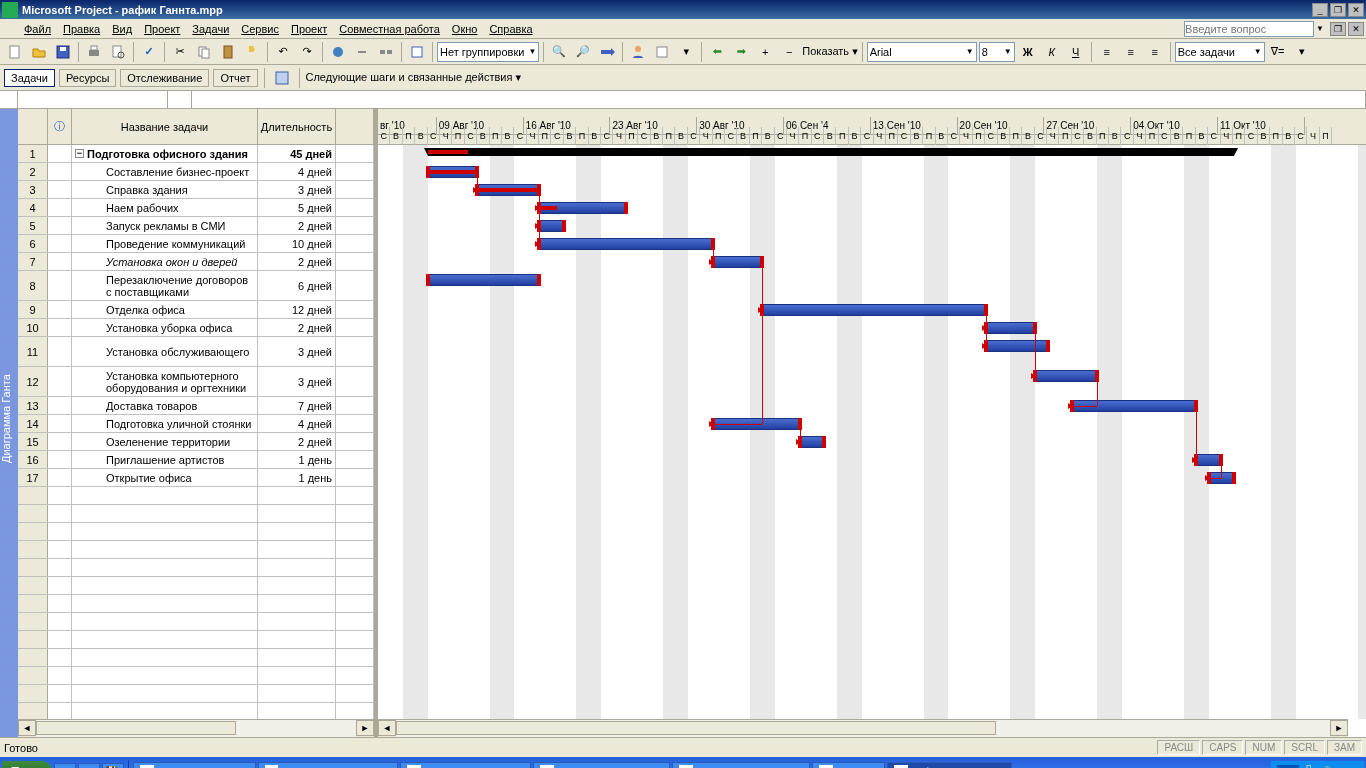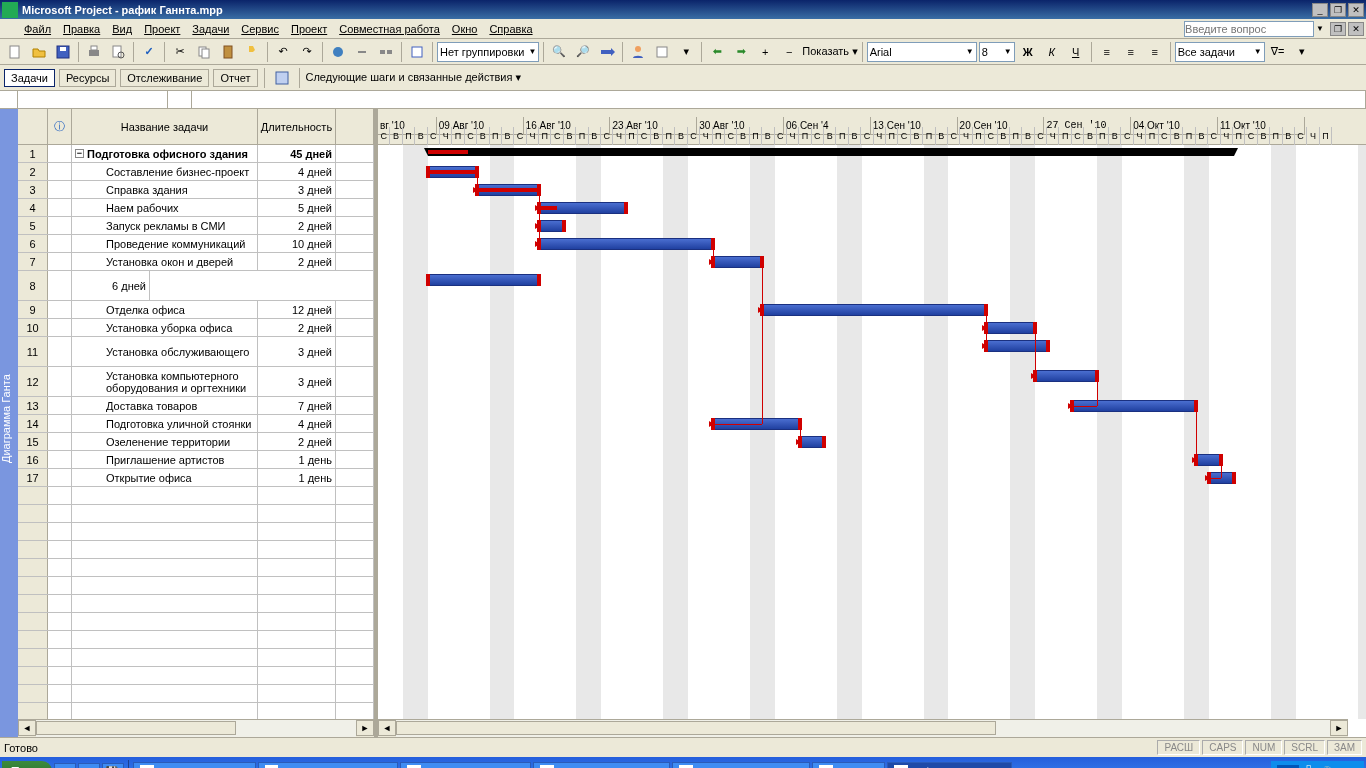--- a/index.html
+++ b/index.html
@@ -315,27 +315,28 @@
         <div class="grow">
           <div class="gcell rownum">6</div>
           <div class="gcell infocell"></div>
           <div class="gcell namecell" style="padding-left: 34px; white-space: nowrap;">Проведение коммуникаций</div>
           <div class="gcell durcell">10 дней</div>
           <div class="gcell" style="flex: 1 1 0%;"></div>
         </div>
         <div class="grow">
           <div class="gcell rownum">7</div>
           <div class="gcell infocell"></div>
-          <div class="gcell namecell" style="padding-left: 34px; white-space: nowrap;">Установка окон и дверей</div>
+          <div class="gcell namecell" style="padding-left: 34px; white-space: nowrap; font-style: italic;">Установка окон и дверей</div>
           <div class="gcell durcell">2 дней</div>
           <div class="gcell" style="flex: 1 1 0%;"></div>
         </div>
         <div class="grow" style="min-height: 30px;">
           <div class="gcell rownum">8</div>
           <div class="gcell infocell"></div>
+          <div class="gcell namecell" style="padding-left: 34px; white-space: normal;">Перезаключение договоров с поставщиками</div>
           <div class="gcell durcell">6 дней</div>
           <div class="gcell" style="flex: 1 1 0%;"></div>
         </div>
         <div class="grow">
           <div class="gcell rownum">9</div>
           <div class="gcell infocell"></div>
           <div class="gcell namecell" style="padding-left: 34px; white-space: nowrap;">Отделка офиса</div>
           <div class="gcell durcell">12 дней</div>
           <div class="gcell" style="flex: 1 1 0%;"></div>
         </div>
@@ -500,21 +501,21 @@
     <div class="ganttHdr">
       <div class="timescale-top" id="ts-top" style="left: 0px;">
           <div class="tscell" style="width: 58.8px;">вг '10</div>
           <div class="tscell" style="width: 86.8px;">09 Авг '10</div>
           <div class="tscell" style="width: 86.8px;">16 Авг '10</div>
           <div class="tscell" style="width: 86.8px;">23 Авг '10</div>
           <div class="tscell" style="width: 86.8px;">30 Авг '10</div>
           <div class="tscell" style="width: 86.8px;">06 Сен '4</div>
           <div class="tscell" style="width: 86.8px;">13 Сен '10</div>
           <div class="tscell" style="width: 86.8px;">20 Сен '10</div>
-          <div class="tscell" style="width: 86.8px; font-family: Liberation Mono, monospace;">27 Сен '10</div>
+          <div class="tscell" style="width: 86.8px;">27 Сен '10</div>
           <div class="tscell" style="width: 86.8px;">04 Окт '10</div>
           <div class="tscell" style="width: 86.8px;">11 Окт '10</div>
         </div>
       <div class="timescale-bot" id="ts-bot" style="left: 0px;">
           <div class="tscell-sm">С</div>
           <div class="tscell-sm">В</div>
           <div class="tscell-sm">П</div>
           <div class="tscell-sm">В</div>
           <div class="tscell-sm">С</div>
           <div class="tscell-sm">Ч</div>

